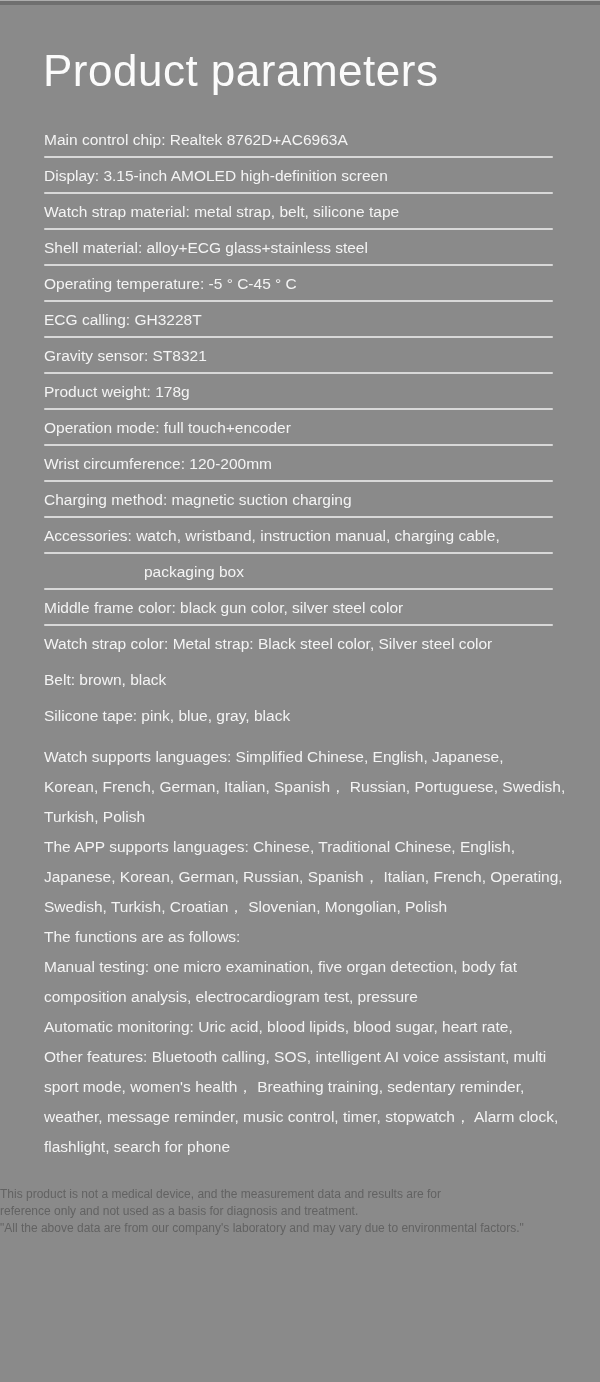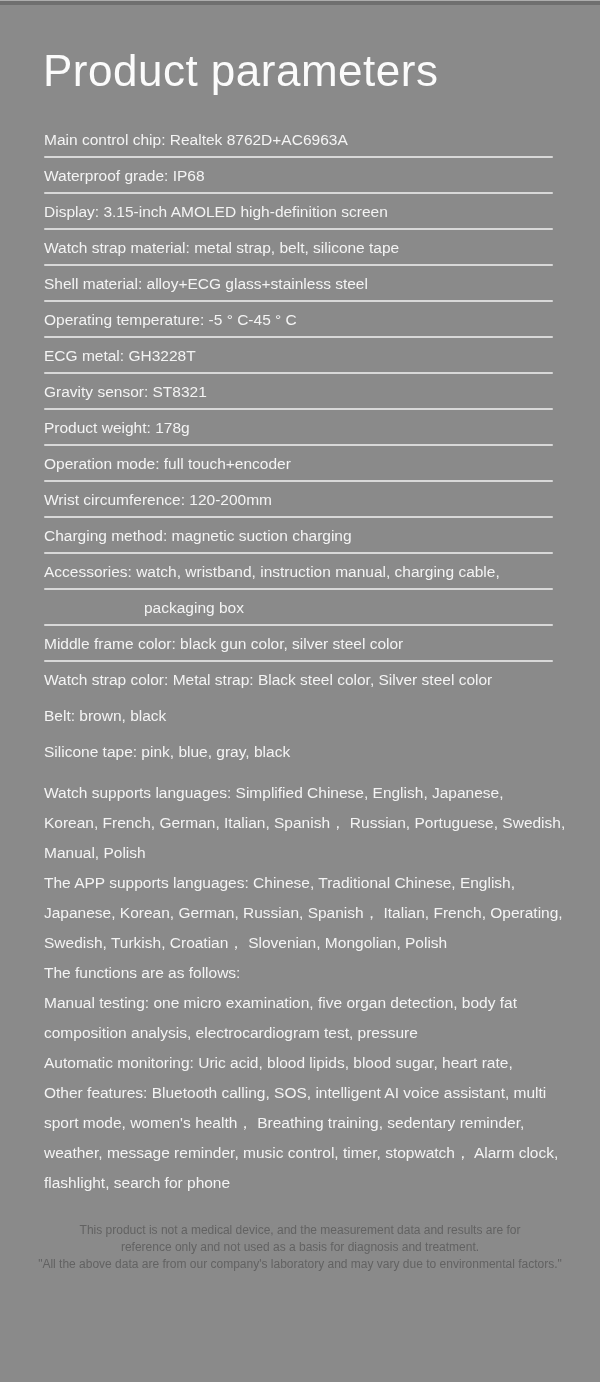--- a/index.html
+++ b/index.html
@@ -53,56 +53,53 @@
     border-radius: 1px;
   }
   .spec-row.indent .txt { padding-left: 100px; }
   .details { margin: 8px 4px 8px 44px; }
   .details .line {
     font-size: 15.5px;
     line-height: 30px;
     color: var(--text);
     white-space: nowrap;
   }
-  .disclaimer { margin-top: 24px; text-align: center; }
+  .disclaimer { margin-top: 24px; text-align: left; }
   .disclaimer .dline {
     font-size: 12px;
     line-height: 17px;
     color: var(--disclaimer-text);
   }
 </style>
 </head>
 <body>
 
 <div class="page">
   <div class="top-strip"></div>
 
   <h1 class="page-title">Product parameters</h1>
 
   <div class="spec-list">
     <div class="spec-row has-divider">
         <span class="txt">Main control chip: Realtek 8762D+AC6963A</span>
       </div>
     <div class="spec-row has-divider">
-        <span class="txt">Waterproof grade: IP68</span>
-      </div>
-    <div class="spec-row has-divider">
         <span class="txt">Display: 3.15-inch AMOLED high-definition screen</span>
       </div>
     <div class="spec-row has-divider">
         <span class="txt">Watch strap material: metal strap, belt, silicone tape</span>
       </div>
     <div class="spec-row has-divider">
         <span class="txt">Shell material: alloy+ECG glass+stainless steel</span>
       </div>
     <div class="spec-row has-divider">
         <span class="txt">Operating temperature: -5 ° C-45 ° C</span>
       </div>
     <div class="spec-row has-divider">
-        <span class="txt">ECG metal: GH3228T</span>
+        <span class="txt">ECG calling: GH3228T</span>
       </div>
     <div class="spec-row has-divider">
         <span class="txt">Gravity sensor: ST8321</span>
       </div>
     <div class="spec-row has-divider">
         <span class="txt">Product weight: 178g</span>
       </div>
     <div class="spec-row has-divider">
         <span class="txt">Operation mode: full touch+encoder</span>
       </div>
@@ -128,21 +125,21 @@
         <span class="txt">Belt: brown, black</span>
       </div>
     <div class="spec-row">
         <span class="txt">Silicone tape: pink, blue, gray, black</span>
       </div>
   </div>
 
   <div class="details">
     <div class="line">Watch supports languages: Simplified Chinese, English, Japanese,</div>
     <div class="line">Korean, French, German, Italian, Spanish， Russian, Portuguese, Swedish,</div>
-    <div class="line">Manual, Polish</div>
+    <div class="line">Turkish, Polish</div>
     <div class="line">The APP supports languages: Chinese, Traditional Chinese, English,</div>
     <div class="line">Japanese, Korean, German, Russian, Spanish， Italian, French, Operating,</div>
     <div class="line">Swedish, Turkish, Croatian， Slovenian, Mongolian, Polish</div>
     <div class="line">The functions are as follows:</div>
     <div class="line">Manual testing: one micro examination, five organ detection, body fat</div>
     <div class="line">composition analysis, electrocardiogram test, pressure</div>
     <div class="line">Automatic monitoring: Uric acid, blood lipids, blood sugar, heart rate,</div>
     <div class="line">Other features: Bluetooth calling, SOS, intelligent AI voice assistant, multi</div>
     <div class="line">sport mode, women's health， Breathing training, sedentary reminder,</div>
     <div class="line">weather, message reminder, music control, timer, stopwatch， Alarm clock,</div>

